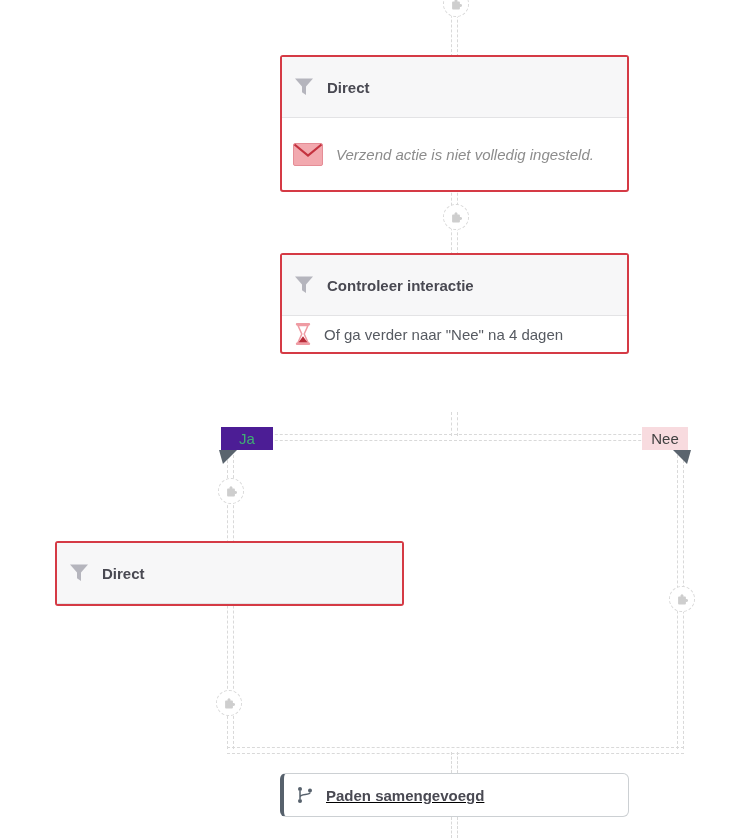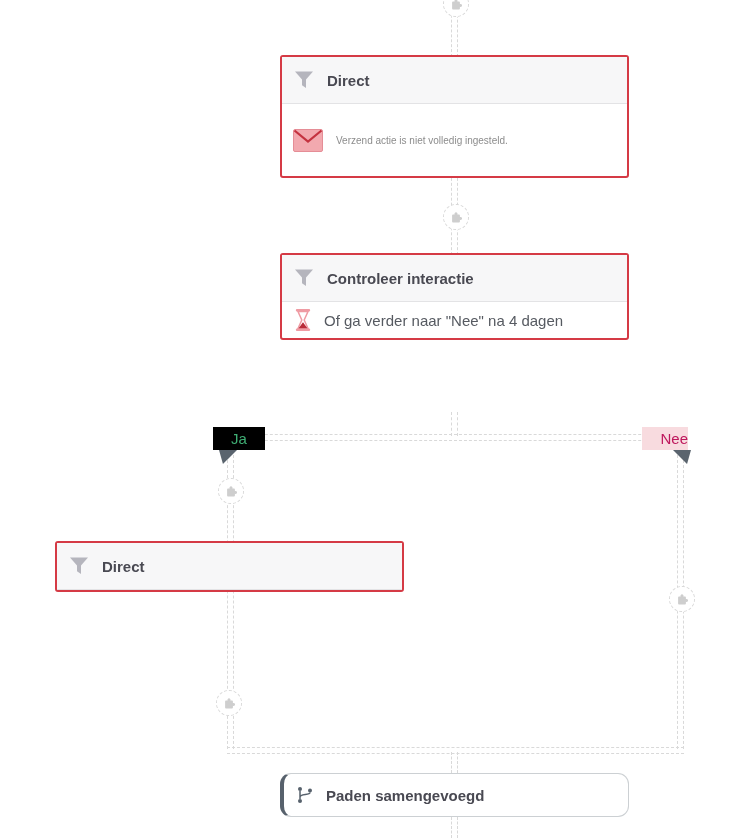--- a/index.html
+++ b/index.html
@@ -17,40 +17,40 @@
     border:1px dashed #d8d8d8;background:#fff;z-index:2;
     display:flex;align-items:center;justify-content:center;cursor:pointer;
   }
   
   .node{
     position:absolute;background:#fff;border:2px solid #d53a45;border-radius:3px;
     z-index:3;box-sizing:border-box;cursor:pointer;
   }
   .node-header{
     height:36px;background:#f7f7f8;border-bottom:1px solid #e3e3e5;
-    display:flex;align-items:center;padding:5px 12px;gap:13px;
+    display:flex;align-items:center;padding:12px 12px;gap:13px;
   }
   .node-title{font-size:15px;font-weight:bold;color:#494952;}
   .node-row{display:flex;align-items:center;padding:0 11px;gap:13px;}
-  .row-warning-text{font-size:10px;color:#8c8c8c;}
+  .row-warning-text{font-size:15px;font-style:italic;color:#8c8c8c;}
   .row-plain-text{font-size:15px;color:#565a61;}
   .row-divider{border-bottom:1px solid #e9e9eb;}
   
   .merge-node{
     position:absolute;background:#fff;border:1px solid #ccd0d3;border-left:4px solid #57616c;
-    border-radius:11px;z-index:3;box-sizing:border-box;display:flex;align-items:center;
-    padding:8px 12px;gap:12px;cursor:pointer;
+    border-radius:6px;z-index:3;box-sizing:border-box;display:flex;align-items:center;
+    padding:8px 12px;gap:12px;cursor:pointer;text-decoration:underline;
   }
   
   .branch-label{
     position:absolute;height:23px;line-height:23px;text-align:center;
     font-size:15px;z-index:3;
   }
-  .label-yes{background:#000000;color:#3fae74;}
-  .label-no{background:#f8dbdf;color:#be185d;text-align:right;}
+  .label-yes{background:#4c1d95;color:#3fae74;margin-left:8px;}
+  .label-no{background:#f8dbdf;color:#404040;}
   .branch-arrow{position:absolute;width:18px;height:14px;background:#5a646e;z-index:3;}
   .arrow-left{clip-path:polygon(0 0,100% 0,22% 100%);}
   .arrow-right{clip-path:polygon(0 0,100% 0,78% 100%);}
   .icon{display:inline-flex;flex:none;}
 </style>
 </head>
 <body>
 
 <div class="canvas">
 

